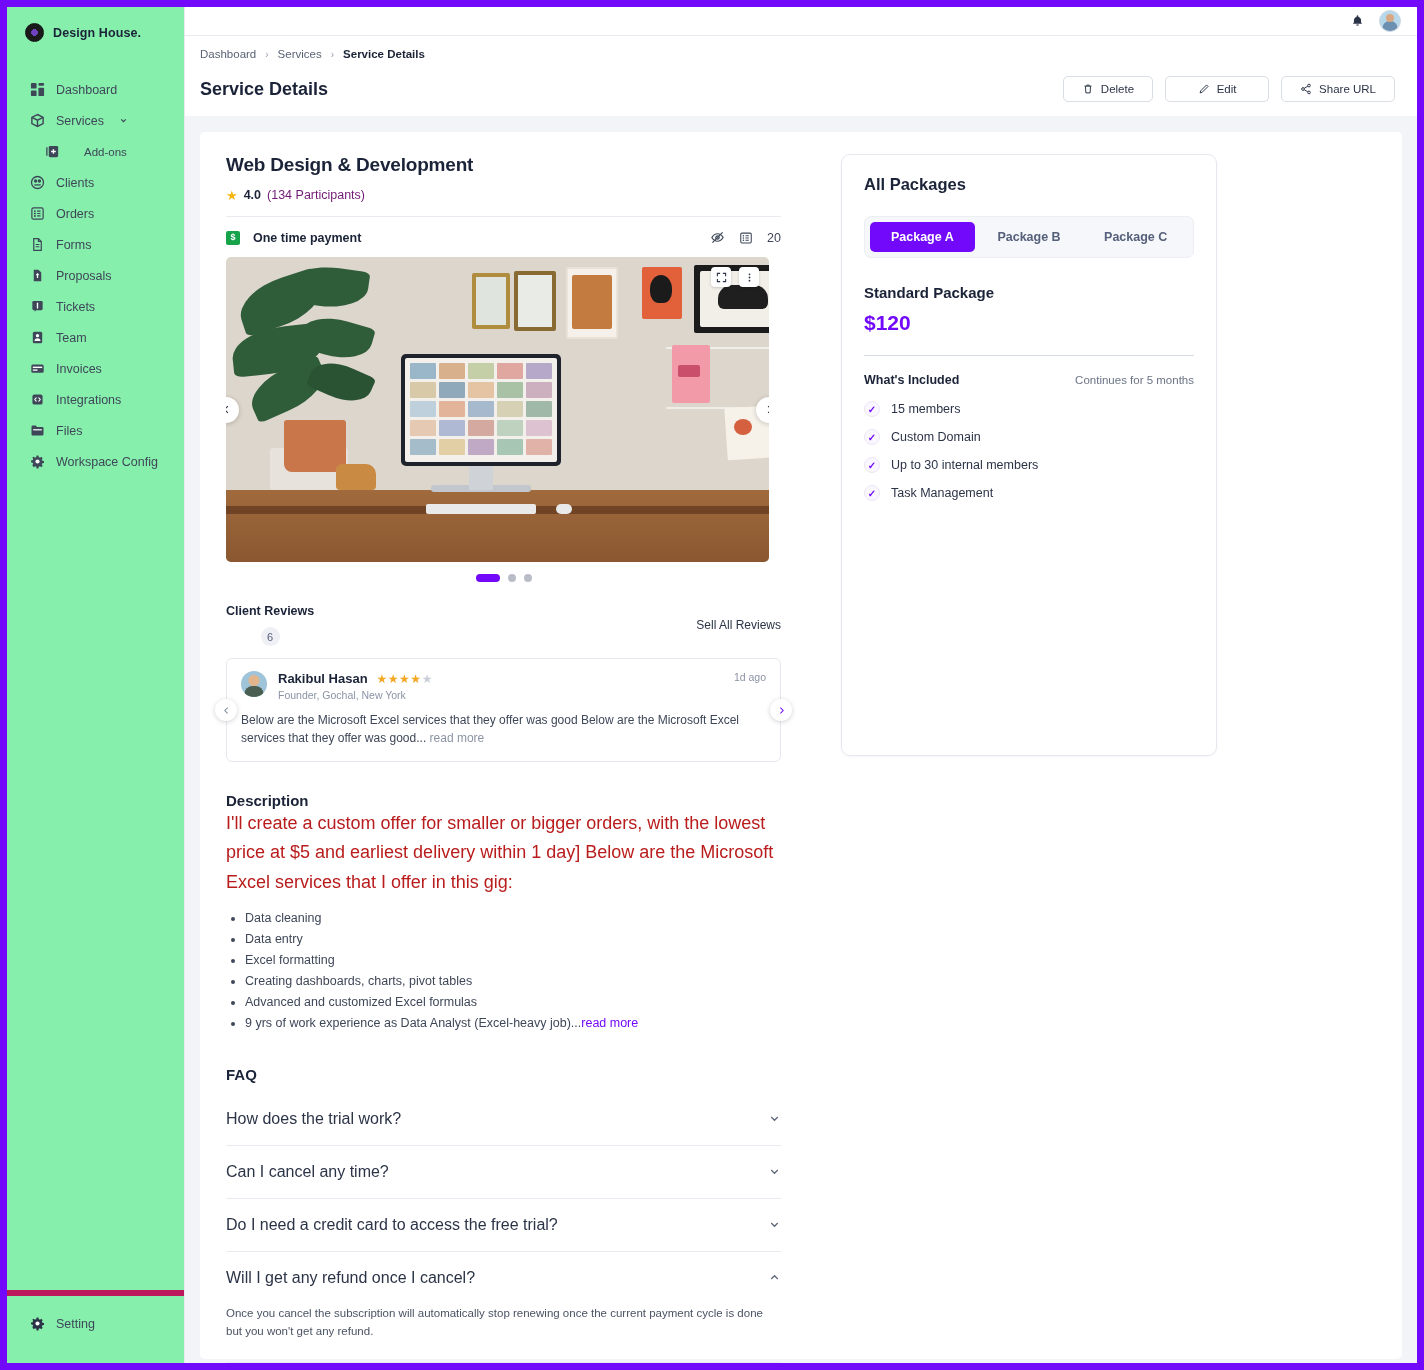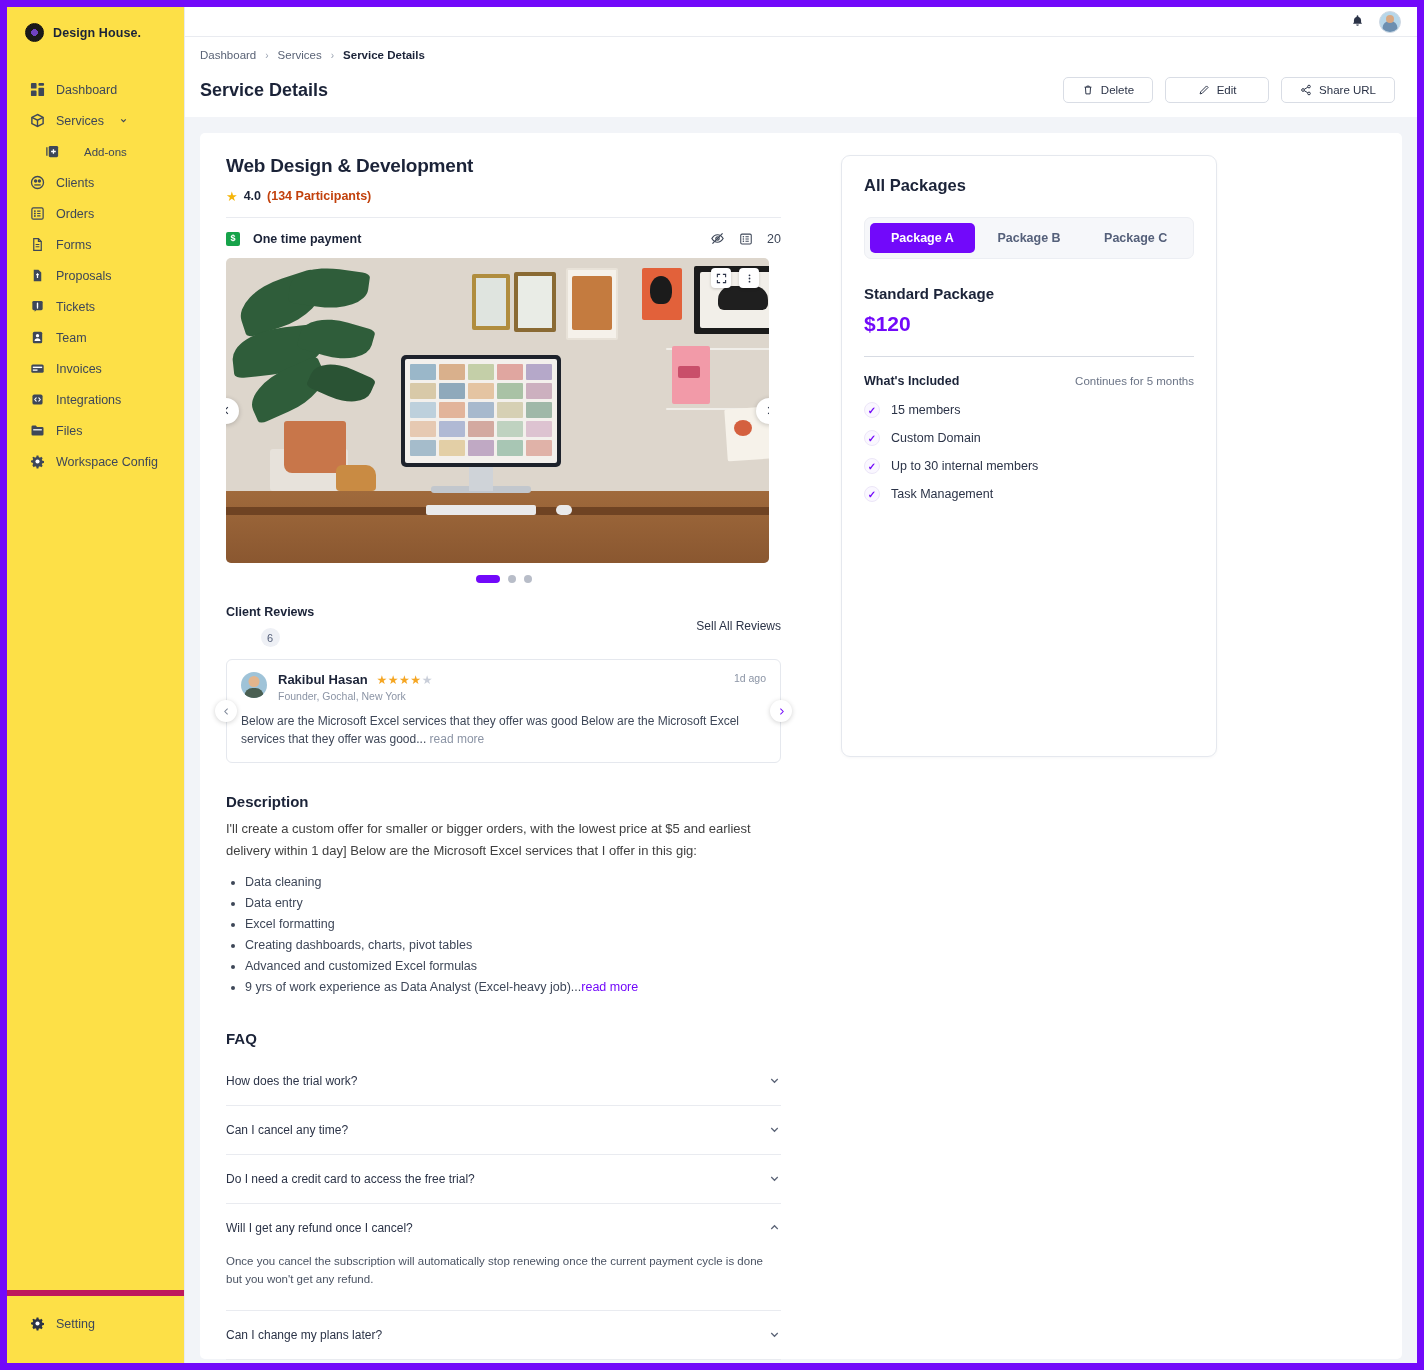--- a/index.html
+++ b/index.html
@@ -12,21 +12,21 @@
     position: absolute; inset: 0;
     border: 7px solid #7209FA;
     display: flex;
     background: #f2f4f8;
     overflow: hidden;
   }
 
   
   .sidebar {
     width: 178px; flex: 0 0 178px;
-    background: #fde047;
+    background: #86efac;
     display: flex; flex-direction: column;
     border-right: 1px solid #e8eaef;
   }
   .brand {
     display: flex; align-items: center; gap: 9px;
     padding: 16px 0 16px 18px;
   }
   .brand-logo {
     width: 19px; height: 19px; border-radius: 50%;
     background: radial-gradient(circle at 50% 50%, #6f42c1 0 28%, #1a1a1a 30% 100%);
@@ -103,21 +103,21 @@
     padding: 22px 26px;
     display: flex; gap: 60px;
   }
 
   
   .left-col { width: 555px; flex: 0 0 555px; }
   .svc-title { font-size: 19px; font-weight: bold; color: #1b2338; letter-spacing: -.2px; }
   .rating-row { display: flex; align-items: center; gap: 6px; margin-top: 12px; }
   .star-y { color: #f5b50a; font-size: 13px; line-height: 1; }
   .rating-val { font-size: 12.5px; font-weight: bold; color: #1b2338; }
-  .rating-count { font-size: 12.5px; color: #c2410c; font-weight: bold; }
+  .rating-count { font-size: 12.5px; color: #701a75; }
   .hr { height: 1px; background: #e9ebf0; margin: 14px 0 0 0; }
 
   .paybar { display: flex; align-items: center; justify-content: space-between; padding: 13px 0 12px 0; }
   .paybar-left { display: flex; align-items: center; gap: 13px; }
   .money-ico {
     width: 14px; height: 14px; border-radius: 2px; background: #16a34a;
     display: flex; align-items: center; justify-content: center;
     color: #fff; font-size: 9px; font-weight: bold; line-height: 1;
   }
   .pay-label { font-size: 12.5px; font-weight: bold; color: #1b2338; }
@@ -201,33 +201,33 @@
     position: absolute; top: 50%; transform: translateY(-50%);
     width: 22px; height: 22px; border-radius: 50%; background: #fff;
     display: flex; align-items: center; justify-content: center; cursor: pointer;
     box-shadow: 0 1px 5px rgba(0,0,0,.18); z-index: 4;
   }
   .rev-arrow.prev { left: -11px; }
   .rev-arrow.next { right: -11px; }
 
   .sec-title { font-size: 15px; font-weight: bold; color: #1b2338; }
   .desc-sec { margin-top: 30px; }
-  .desc-p { font-size: 13px; color: #404040; line-height: 1.62; margin-top: 8px; }
+  .desc-p { font-size: 18px; color: #b91c1c; line-height: 1.62; margin-top: 0; }
   .desc-list { margin-top: 11px; padding-left: 19px; }
   .desc-list li { font-size: 12.5px; color: #3e4758; line-height: 1.68; }
   .readmore { color: #7209FA; cursor: pointer; }
 
   .faq-sec { margin-top: 32px; }
   .faq-list { margin-top: 10px; }
   .faq-item { border-bottom: 1px solid #e9ebf0; }
   .faq-q {
     display: flex; align-items: center; justify-content: space-between;
     padding: 17px 0; cursor: pointer;
   }
-  .faq-q span { font-size: 12px; color: #2b3347; }
+  .faq-q span { font-size: 16px; color: #2b3347; }
   .faq-q svg { width: 13px; height: 13px; color: #5a6376; flex: 0 0 13px; }
   .faq-a { font-size: 11.5px; color: #4a5363; line-height: 1.58; padding: 0 0 22px 0; }
 
   
   .pkg-col { flex: 0 0 376px; padding-top: 0; }
   .pkg-card {
     border: 1px solid #e5e8ee; border-radius: 9px;
     padding: 20px 22px; height: 602px;
     box-shadow: 0 1px 3px rgba(20,25,40,.04);
   }

